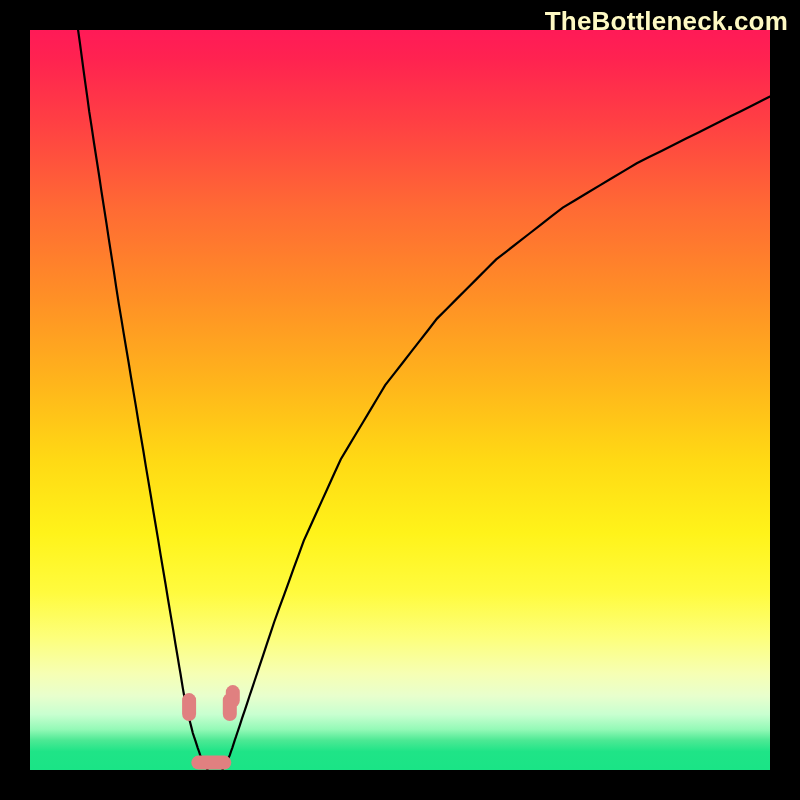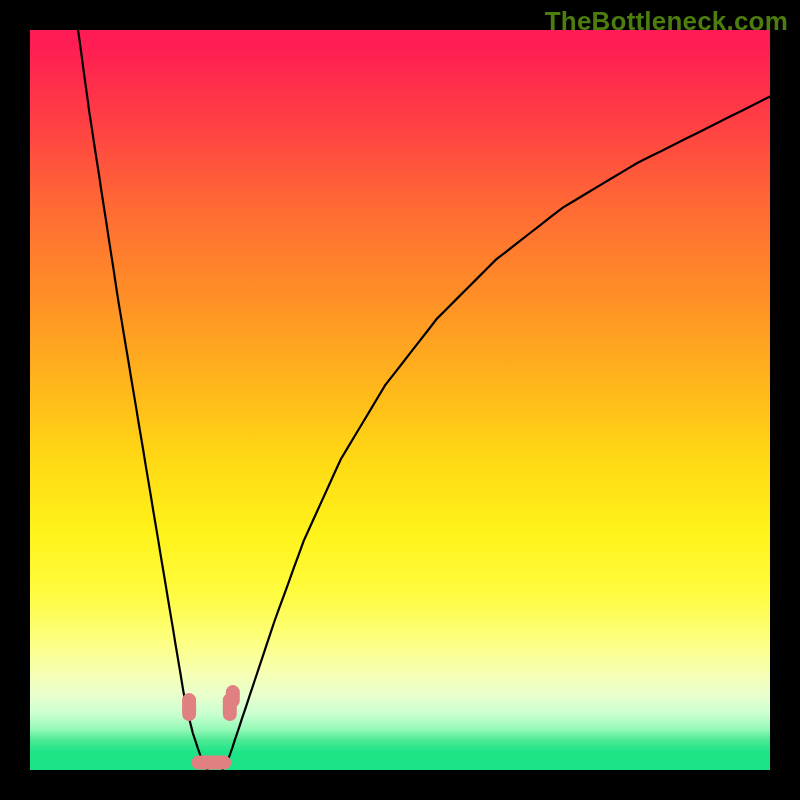--- a/index.html
+++ b/index.html
@@ -14,21 +14,21 @@
   .outer {
     width: 800px;
     height: 800px;
     background: #000;
     position: relative;
   }
   .watermark {
     position: absolute;
     top: 6px;
     right: 12px;
-    color: #4d7c0f;
+    color: #fef9c3;
     font-size: 26px;
     font-weight: 600;
     letter-spacing: 0.2px;
     z-index: 3;
     user-select: none;
   }
   .plot {
     position: absolute;
     left: 30px;
     top: 30px;

